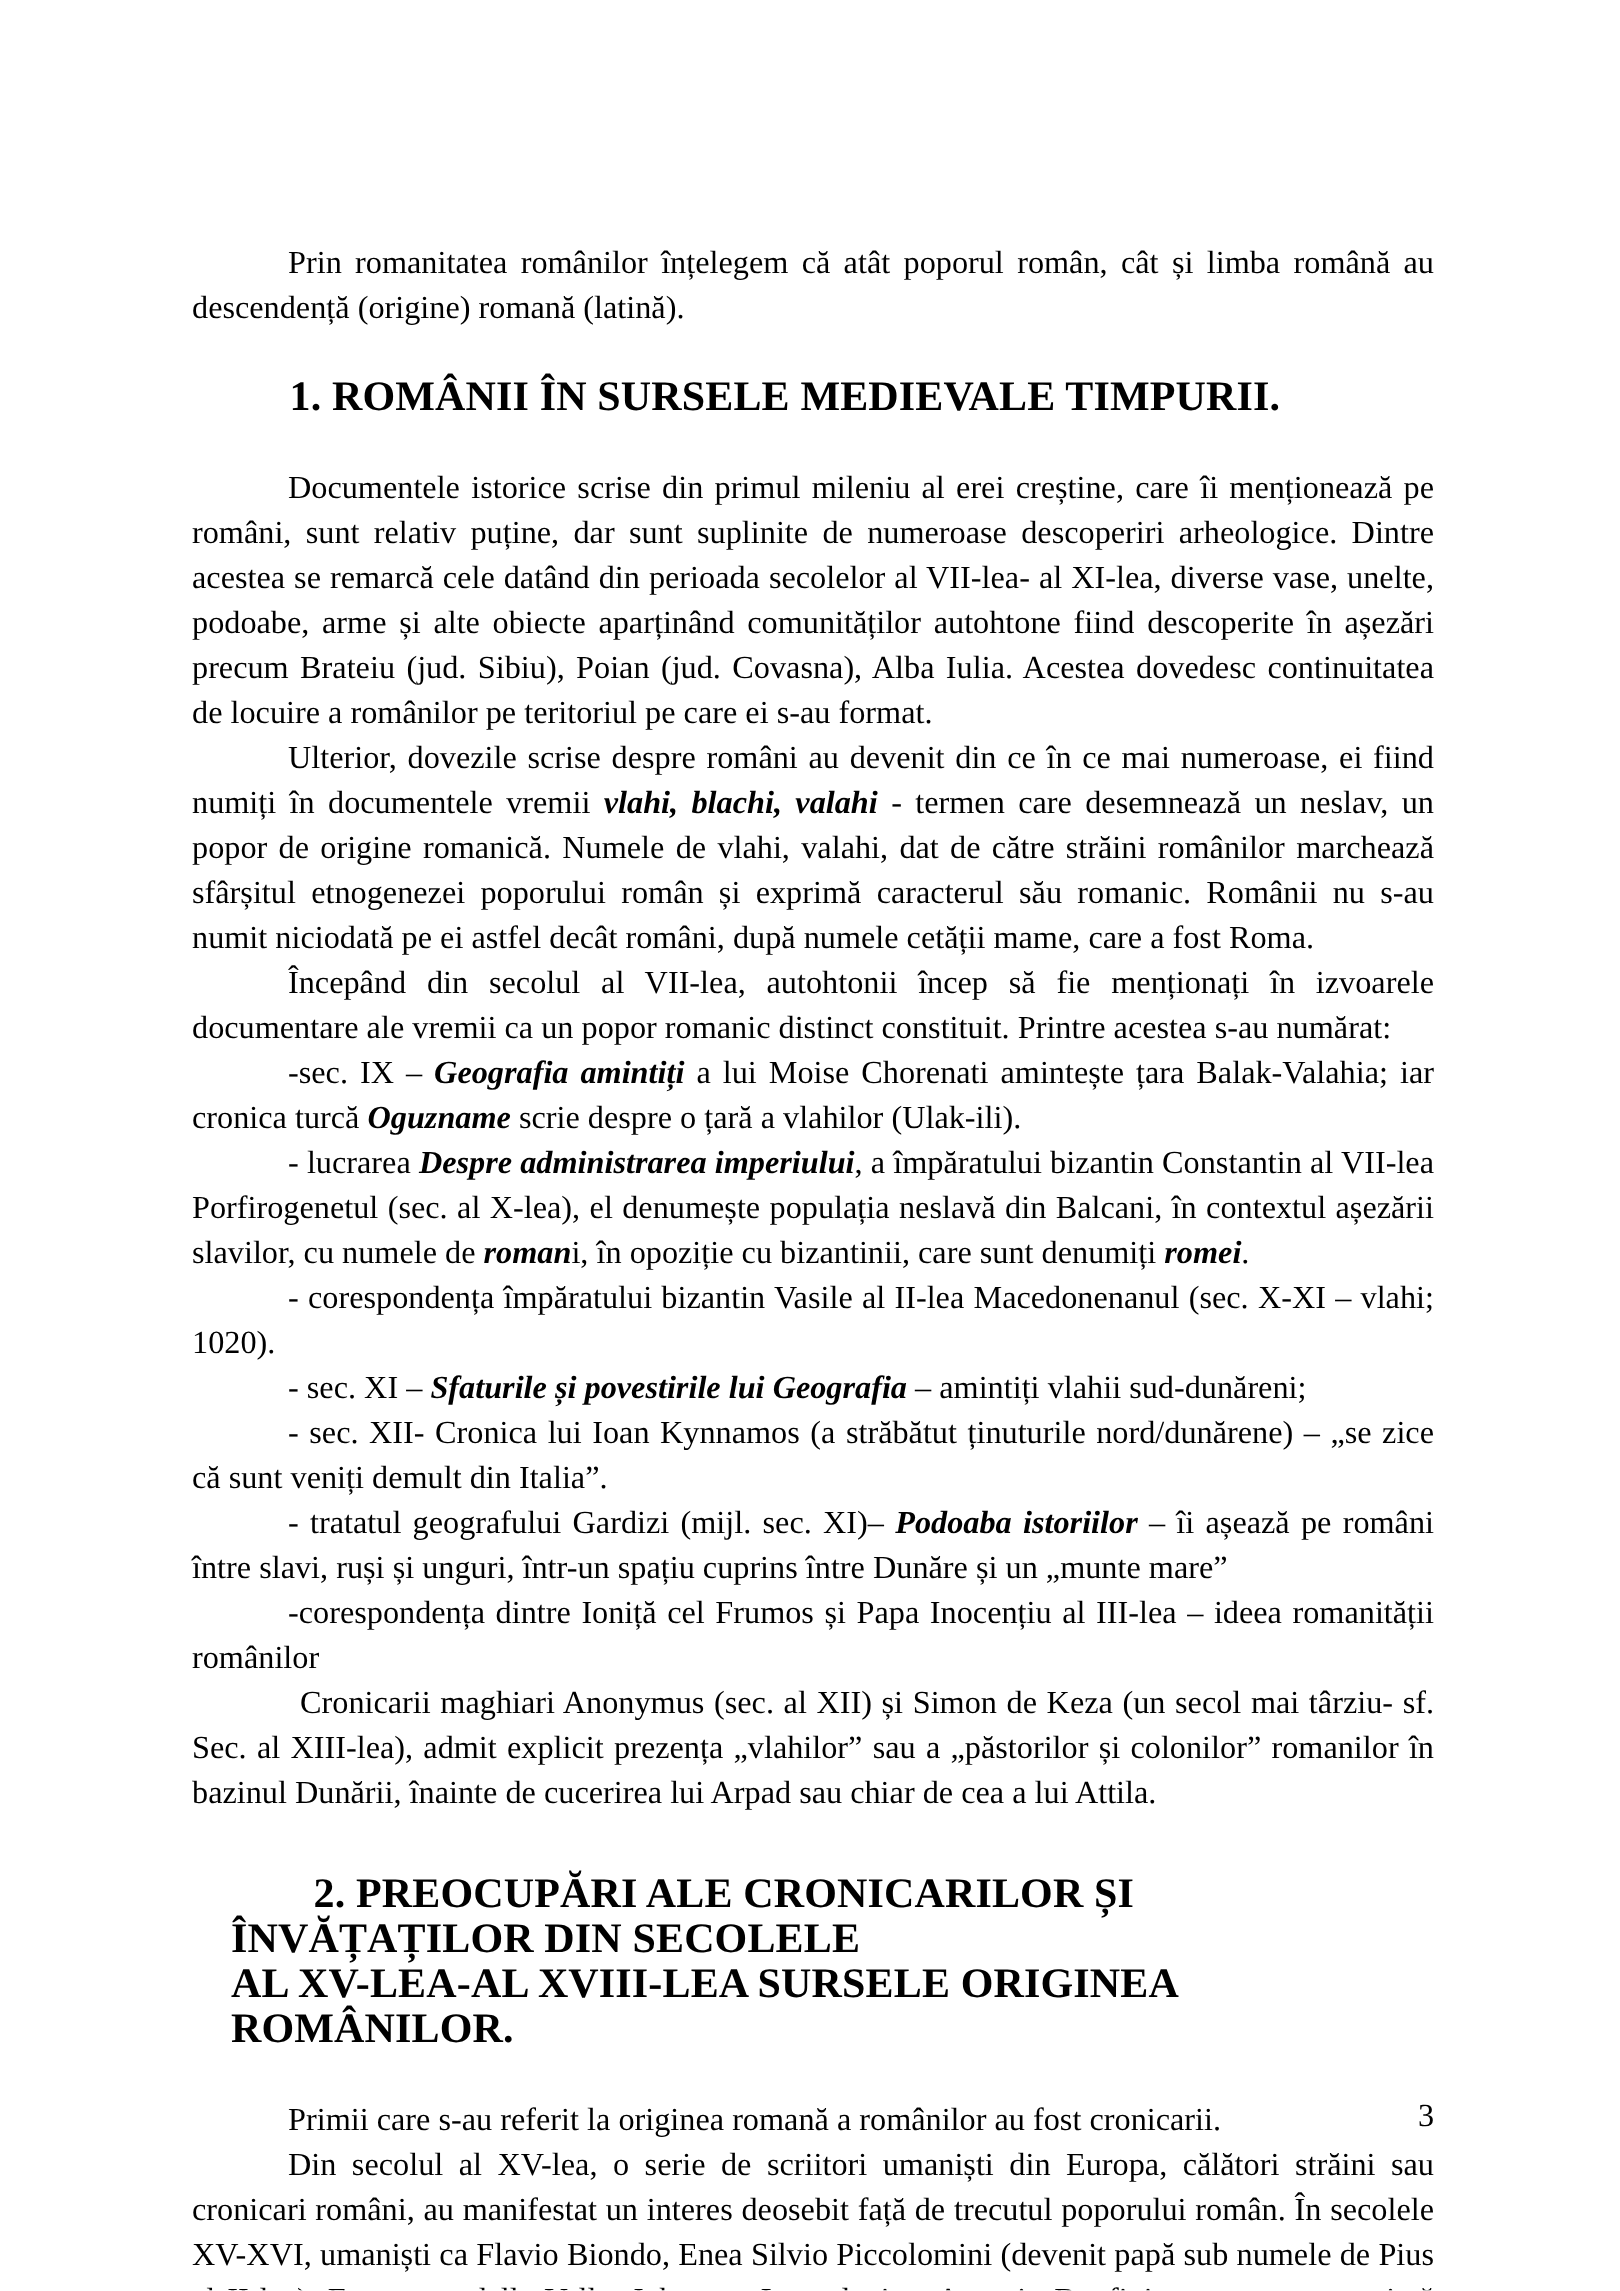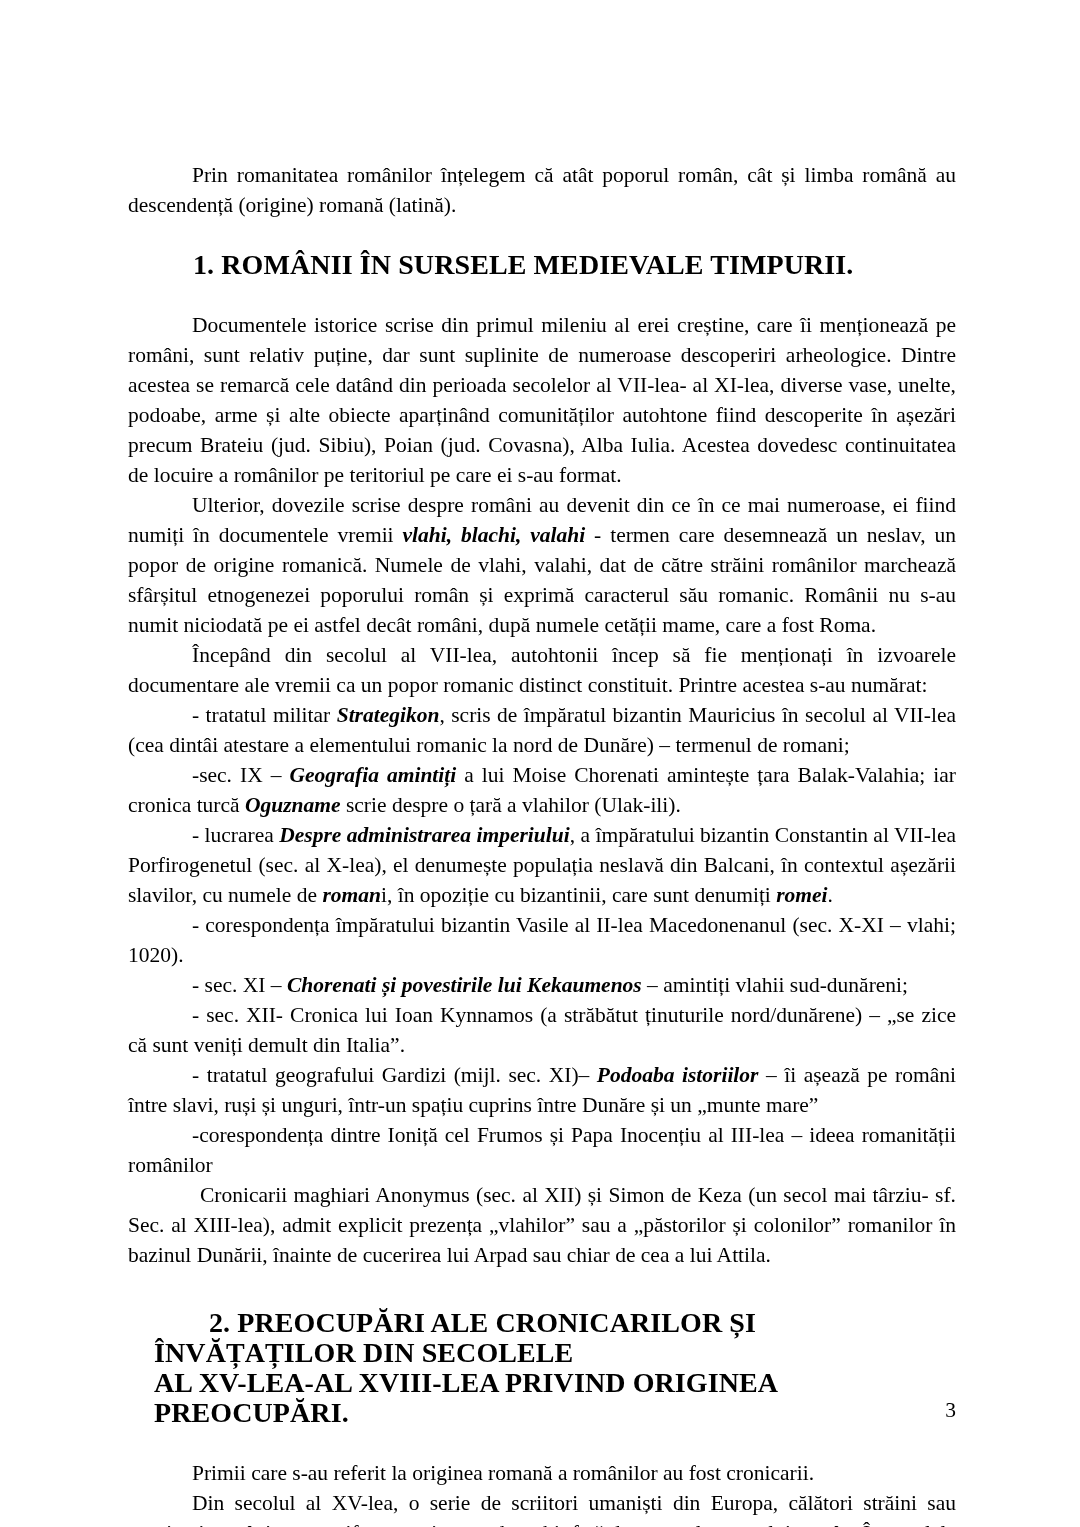--- a/index.html
+++ b/index.html
@@ -88,52 +88,49 @@
     <p class="indent last-line-left">Documentele istorice scrise din primul mileniu al erei creștine, care îi menționează pe români, sunt relativ puține, dar sunt suplinite de numeroase descoperiri arheologice. Dintre acestea se remarcă cele datând din perioada secolelor al VII-lea- al XI-lea, diverse vase, unelte, podoabe, arme și alte obiecte aparținând comunităților autohtone fiind descoperite în așezări precum Brateiu (jud. Sibiu), Poian (jud. Covasna), Alba Iulia. Acestea dovedesc continuitatea de locuire a românilor pe teritoriul pe care ei s-au format.</p>
 
     <p class="indent last-line-left">
       <span>Ulterior, dovezile scrise despre români au devenit din ce în ce mai numeroase, ei fiind numiți în documentele vremii </span><span class="it">vlahi, blachi, valahi</span><span> - termen care desemnează un neslav, un popor de origine romanică. Numele de vlahi, valahi, dat de către străini românilor marchează sfârșitul etnogenezei poporului român și exprimă caracterul său romanic. Românii nu s-au numit niciodată pe ei astfel decât români, după numele cetății mame, care a fost Roma.</span>
     </p>
 
     <p class="indent last-line-left">
       <span class="bd">Începând din secolul al VII-lea, autohtonii  încep   să fie menționați în izvoarele documentare ale vremii ca un popor romanic distinct constituit.</span><span> Printre acestea s-au numărat:</span>
     </p>
 
-    <p class="indent last-line-left">
-      <span>-  tratatul militar </span><span class="it">Strategikon</span><span>, scris de împăratul bizantin Mauricius în secolul al VII-lea (cea dintâi atestare a elementului romanic la nord de Dunăre) – termenul de </span><span class="bd">romani</span><span>;</span>
-    </p>
 
     <p class="indent last-line-left">
       <span>-sec. IX – </span><span class="it">Geografia amintiți</span><span> a lui Moise Chorenati amintește țara Balak-Valahia; iar cronica turcă </span><span class="it">Oguzname</span><span> scrie despre o țară a vlahilor (Ulak-ili).</span>
     </p>
 
     <p class="indent last-line-left">
       <span>-  lucrarea </span><span class="it">Despre administrarea imperiului</span><span>, a împăratului bizantin Constantin al VII-lea Porfirogenetul (sec. al X-lea), el denumește populația neslavă din Balcani, în contextul așezării slavilor, cu numele de </span><span class="it">roman</span><span>i, în opoziție cu bizantinii, care sunt denumiți </span><span class="it">romei</span><span>.</span>
     </p>
 
     <p class="indent last-line-left">- corespondența împăratului bizantin Vasile al II-lea Macedonenanul (sec. X-XI – vlahi; 1020).</p>
 
     <p class="indent last-line-left">
-      <span>- sec. XI – </span><span class="it">Chorenati și povestirile lui Kekaumenos</span><span> – amintiți vlahii sud-dunăreni;</span>
+      <span>- sec. XI – </span><span class="it">Sfaturile și povestirile lui Geografia</span><span> – amintiți vlahii sud-dunăreni;</span>
     </p>
 
     <p class="indent last-line-left">- sec. XII- Cronica lui Ioan Kynnamos (a străbătut ținuturile nord/dunărene) – „se zice că sunt veniți demult din Italia”.</p>
 
     <p class="indent last-line-left">
       <span>- tratatul geografului </span><span class="bd">Gardizi (mijl. sec. XI)</span><span>– </span><span class="it">Podoaba istoriilor</span><span> – îi așează pe români între slavi, ruși și unguri, într-un spațiu cuprins între Dunăre și un „munte mare”</span>
     </p>
 
     <p class="indent last-line-left">-corespondența dintre Ioniță cel Frumos și Papa Inocențiu al III-lea – ideea romanității românilor</p>
 
     <p class="indent-wide last-line-left">Cronicarii maghiari Anonymus (sec. al XII) și Simon de Keza (un secol mai târziu- sf. Sec. al XIII-lea), admit explicit prezența „vlahilor” sau a „păstorilor și colonilor” romanilor în bazinul Dunării, înainte de cucerirea lui Arpad sau chiar de cea a lui Attila.</p>
 
     <div class="gap-lg"></div>
 
     <h2 class="section-head two-line">2. PREOCUPĂRI ALE CRONICARILOR ȘI ÎNVĂȚAȚILOR DIN SECOLELE</h2>
-    <h2 class="section-head two-line" style="text-indent:0">AL XV-LEA-AL XVIII-LEA PRIVIND ORIGINEA PREOCUPĂRI.</h2>
+    <h2 class="section-head two-line" style="text-indent:0">AL XV-LEA-AL XVIII-LEA SURSELE ORIGINEA ROMÂNILOR.</h2>
 
     <div class="gap-md"></div>
 
     <p class="indent last-line-left">Primii care s-au referit la originea romană a românilor au fost cronicarii.</p>
 
     <p class="indent">Din secolul al XV-lea, o serie de scriitori umaniști din Europa, călători străini sau cronicari români, au manifestat un interes deosebit față de trecutul poporului român. În secolele XV-XVI, umaniști ca Flavio Biondo, Enea Silvio Piccolomini (devenit papă sub  numele de Pius al II-lea), Francesco della Valle, Johannes Leunclavius, Antonio Bonfinius sunt preocupați să explice existența insulelor de romanitate din Europa răsăriteană și să cunoască poporul</p>
 
   </div>
 
   <div class="pageno">3</div>

